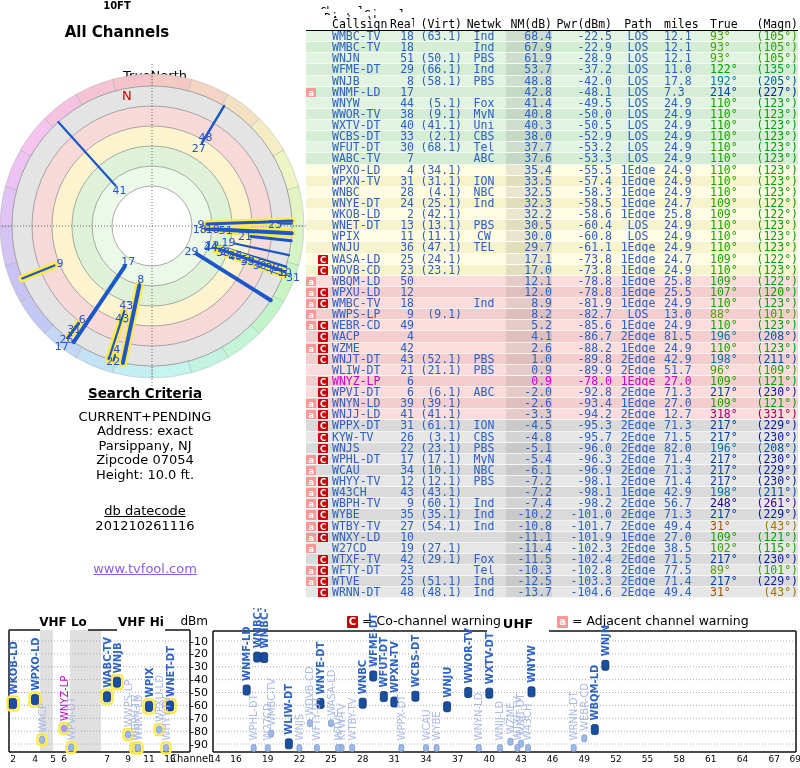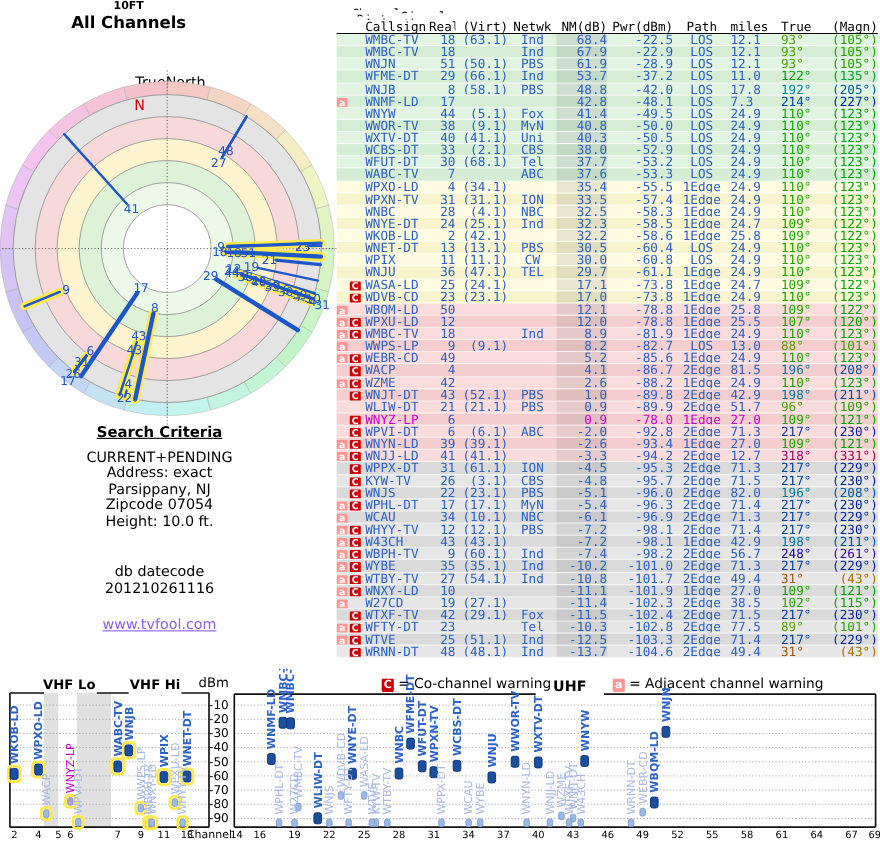--- a/index.html
+++ b/index.html
@@ -2,26 +2,26 @@
 <html><head>
 <meta charset="utf-8">
 <style>
   html,body{margin:0;padding:0;background:#fff;}
   #app{position:relative;width:800px;height:768px;background:#fff;overflow:hidden;
        font-family:"DejaVu Sans",sans-serif;color:#000;}
   .abs{position:absolute;}
   
   #titles{left:0;top:6;width:234px;text-align:center;}
   #t10{font-size:10px;font-weight:bold;}
-  #tall{font-size:15px;font-weight:bold;}
+  #tall{font-size:15px;font-weight:bold;margin-top:12px;}
   #truenorth{left:100px;top:68px;width:110px;text-align:center;font-size:13px;}
   
   #search{left:45px;top:386px;width:200px;text-align:center;font-size:13px;line-height:14.5px;}
   #search .sc-title{font-size:13.5px;font-weight:bold;text-decoration:underline;margin-bottom:9px;}
-  #search .dbgap{margin-top:32px;}
+  #search .dbgap{margin-top:22px;text-decoration:underline;}
   #tvlink{left:0px;top:561px;width:290px;text-align:center;font-size:13px;}
   #tvlink a{color:#8b5cf6;}
   
   #tbl{left:306px;top:6px;width:492px;font-family:"DejaVu Sans Mono",monospace;font-size:11.5px;}
   .trow{display:flex;height:11.14px;line-height:11.2px;box-sizing:border-box;
         border-bottom:1px solid rgba(255,255,255,0.65);white-space:nowrap;}
   .hdr{height:12px;line-height:12px;border-bottom:none;flex-direction:column;}
   .hdr2{height:13px;line-height:12px;border-bottom:1px solid #000;}
   .c{box-sizing:border-box;overflow:hidden;}
   .cw{width:26px;display:flex;} .ccs{width:58px;} .cre{width:24px;text-align:right;}

